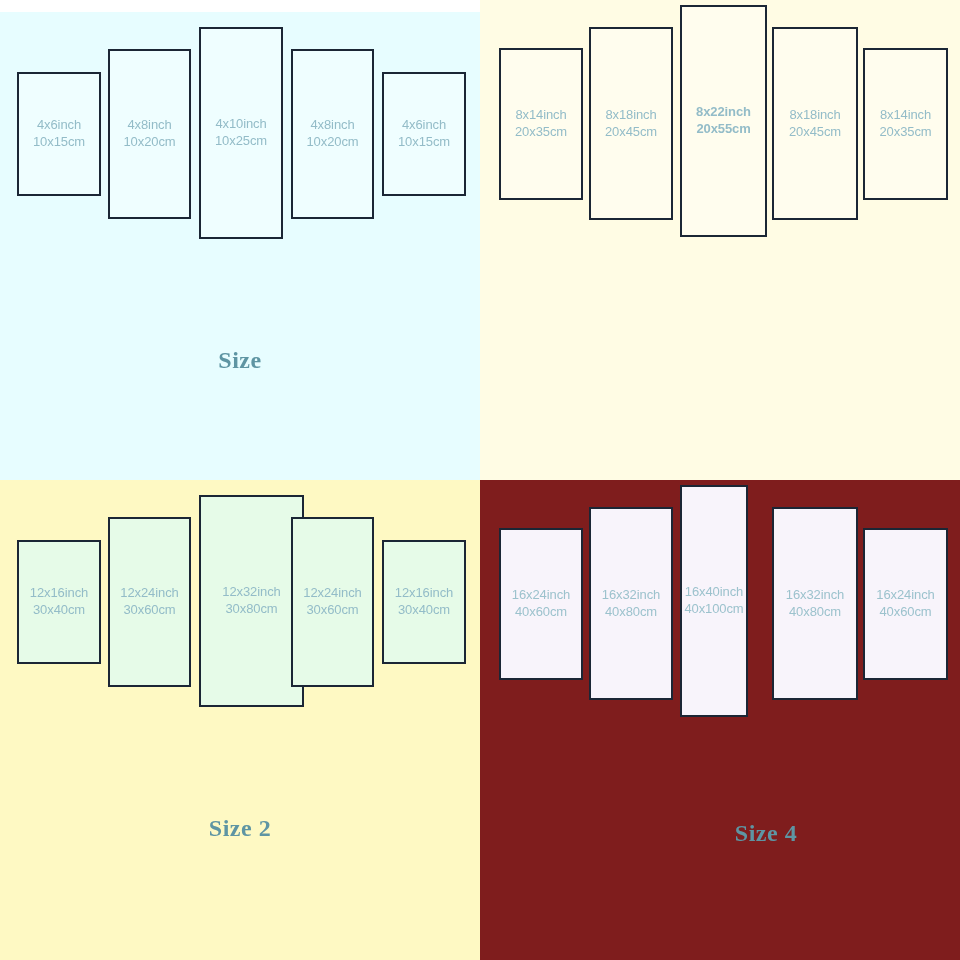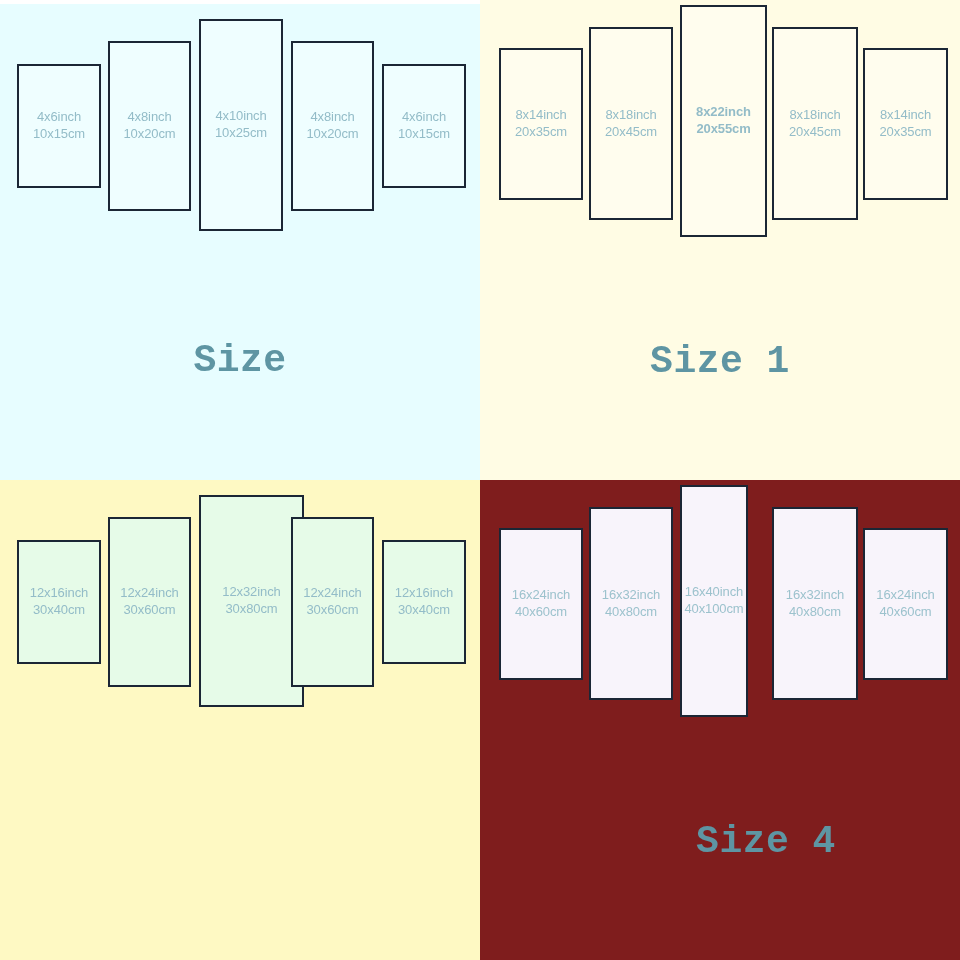--- a/index.html
+++ b/index.html
@@ -16,21 +16,21 @@
     position: relative;
     width: 960px;
     height: 960px;
   }
   .quadrant {
     position: absolute;
     width: 480px;
     height: 480px;
     overflow: hidden;
   }
-  .q-tl { left: 0;   top: 4px; }
+  .q-tl { left: 0;   top: 12px; }
   .q-tr { left: 480px; top: 0; }
   .q-bl { left: 0;   top: 480px; }
   .q-br { left: 480px; top: 480px; }
 
   .panels {
     position: absolute;
     left: 0;
     top: 0;
     width: 480px;
     height: 480px;
@@ -51,23 +51,23 @@
     font-size: 13px;
     color: #93bcc8;
     font-family: "Liberation Sans", sans-serif;
   }
   .q-br .panel-label { color: #9cc2cd; }
 
   .size-title {
     position: absolute;
     width: 480px;
     text-align: center;
-    font-family: Liberation Mono, monospace;
+    font-family: Liberation Serif, serif;
     font-weight: bold;
-    font-size: 38px;
+    font-size: 24px;
     color: #5e95a3;
     letter-spacing: 0.5px;
   }
 </style>
 </head>
 <body>
 
 <div id="chart">
 
   <div class="quadrant q-tl" style="background: rgb(231, 253, 255);">
@@ -112,21 +112,20 @@
         </div>
         <div class="panel" style="left: 292px; top: 27px; width: 86px; height: 193px; background: rgb(255, 253, 238); border-color: rgb(27, 38, 53);">
           <div class="panel-label">8x18inch
 20x45cm</div>
         </div>
         <div class="panel" style="left: 383px; top: 48px; width: 85px; height: 152px; background: rgb(255, 253, 238); border-color: rgb(27, 38, 53);">
           <div class="panel-label">8x14inch
 20x35cm</div>
         </div>
       </div>
-    <div class="size-title" style="top: 340px;">Size 1</div>
   </div>
 
   <div class="quadrant q-bl" style="background: #fef9c3;">
     <div class="panels">
         <div class="panel" style="left: 17px; top: 60px; width: 84px; height: 124px; background: rgb(230, 251, 232); border-color: rgb(27, 38, 53);">
           <div class="panel-label">12x16inch
 30x40cm</div>
         </div>
         <div class="panel" style="left: 108px; top: 37px; width: 83px; height: 170px; background: rgb(230, 251, 232); border-color: rgb(27, 38, 53);">
           <div class="panel-label">12x24inch
@@ -138,20 +137,21 @@
         </div>
         <div class="panel" style="left: 291px; top: 37px; width: 83px; height: 170px; background: rgb(230, 251, 232); border-color: rgb(27, 38, 53);">
           <div class="panel-label">12x24inch
 30x60cm</div>
         </div>
         <div class="panel" style="left: 382px; top: 60px; width: 84px; height: 124px; background: rgb(230, 251, 232); border-color: rgb(27, 38, 53);">
           <div class="panel-label">12x16inch
 30x40cm</div>
         </div>
       </div>
+    <div class="size-title" style="top: 335px;">Size 2</div>
   </div>
 
   <div class="quadrant q-br" style="background: #7f1d1d; padding-left: 46px;">
     <div class="panels">
         <div class="panel" style="left: 19px; top: 48px; width: 84px; height: 152px; background: rgb(248, 244, 251); border-color: rgb(27, 38, 53);">
           <div class="panel-label">16x24inch
 40x60cm</div>
         </div>
         <div class="panel" style="left: 109px; top: 27px; width: 84px; height: 193px; background: rgb(248, 244, 251); border-color: rgb(27, 38, 53);">
           <div class="panel-label">16x32inch

